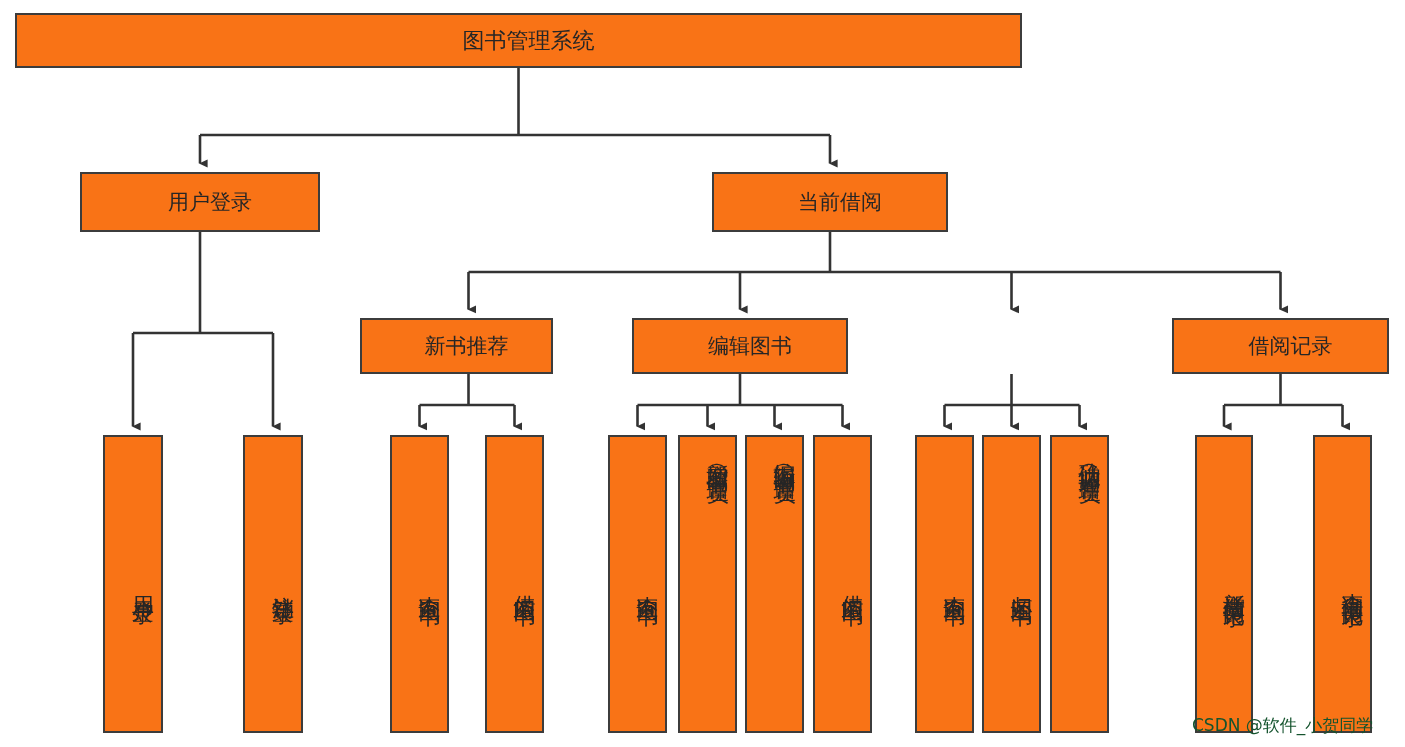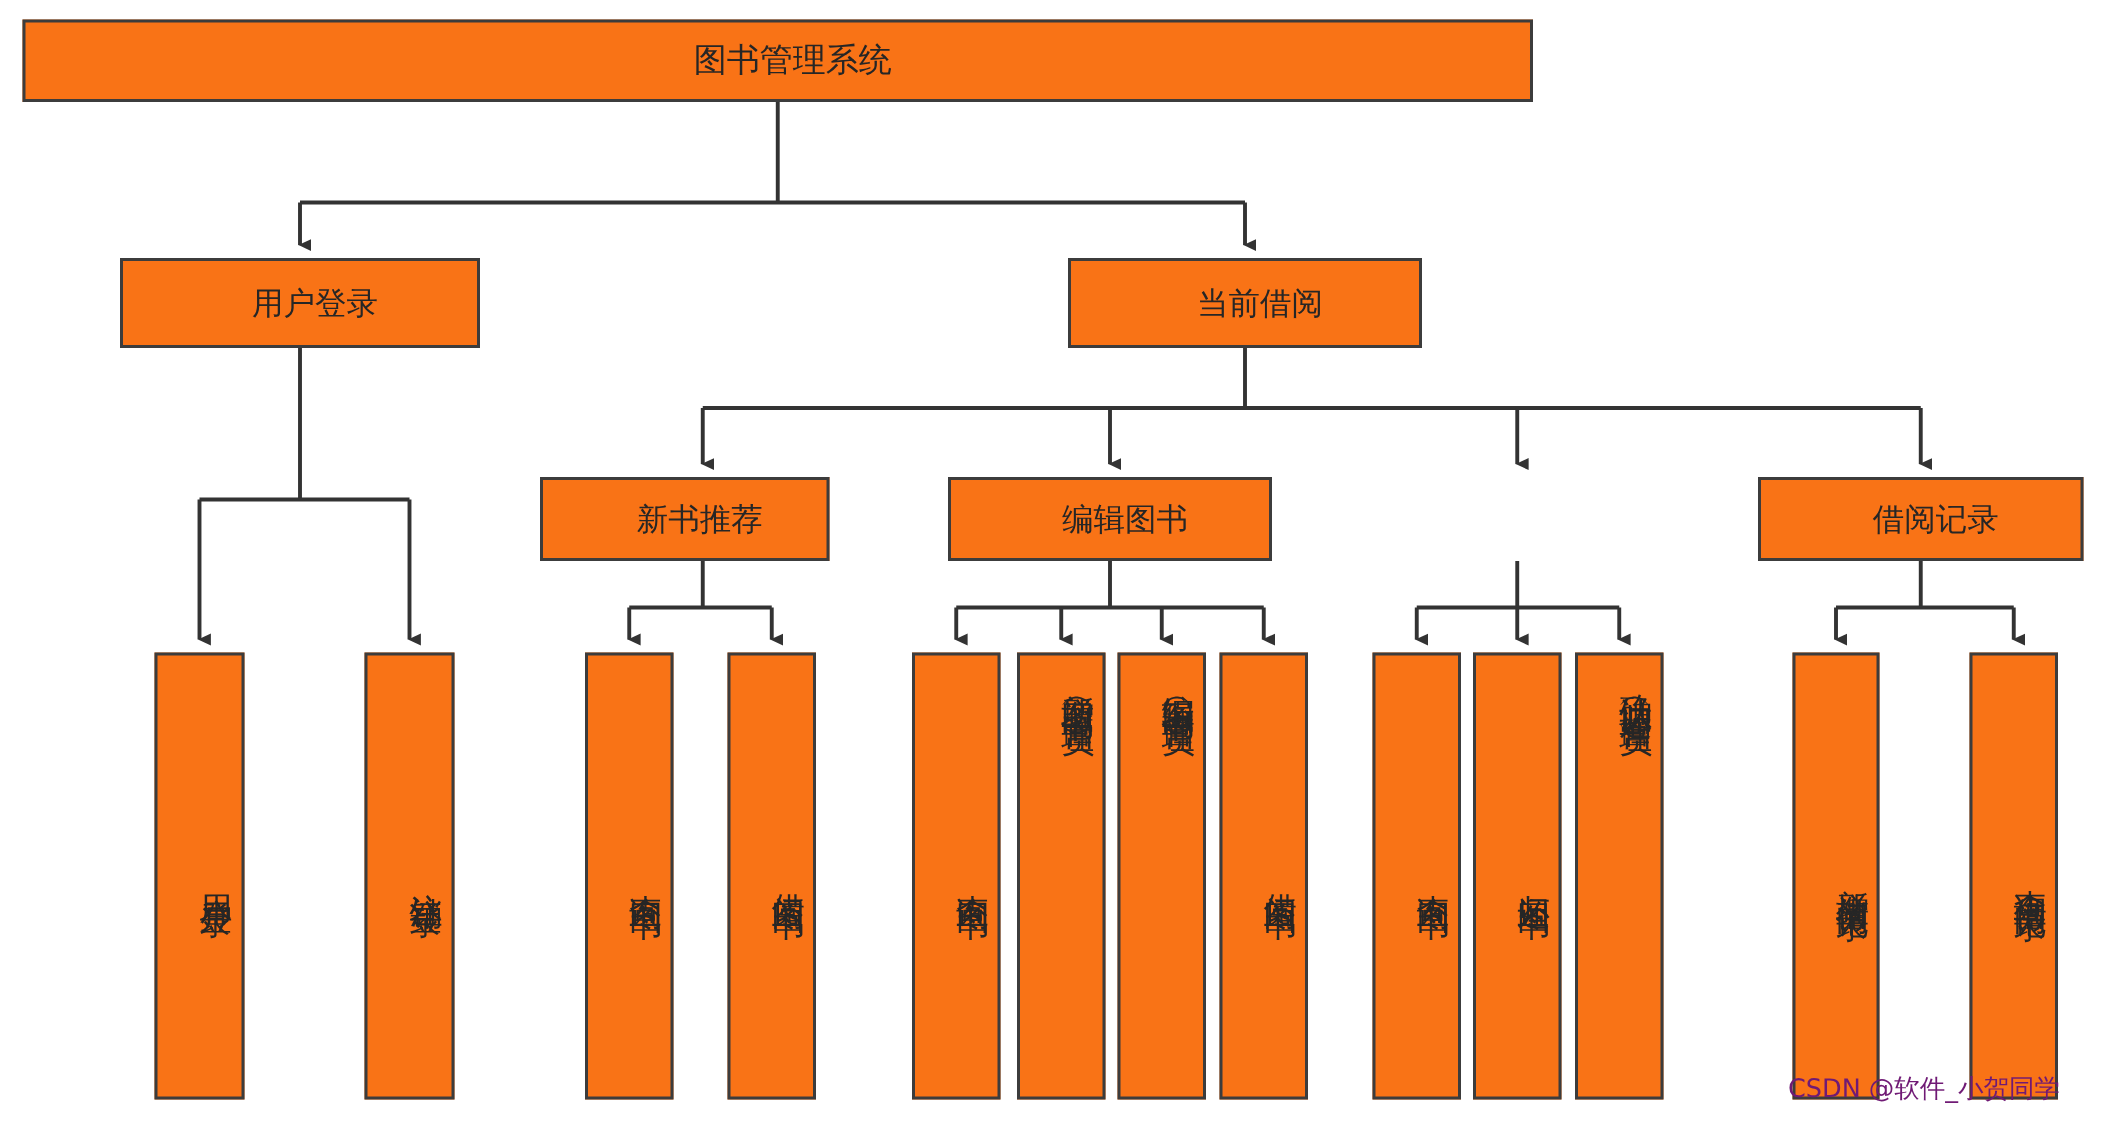--- a/index.html
+++ b/index.html
@@ -64,21 +64,21 @@
   }
   .node.vert.centered {
     align-items: center;
     padding-top: 0;
   }
   .watermark {
     position: absolute;
     left: 1192px;
     top: 714px;
     font-size: 17px;
-    color: #701a75;
+    color: #14532d;
     white-space: nowrap;
     z-index: 5;
     font-family: "DejaVu Sans", "Liberation Sans", sans-serif;
   }
 </style>
 </head>
 <body>
 
 <div id="canvas">
 

